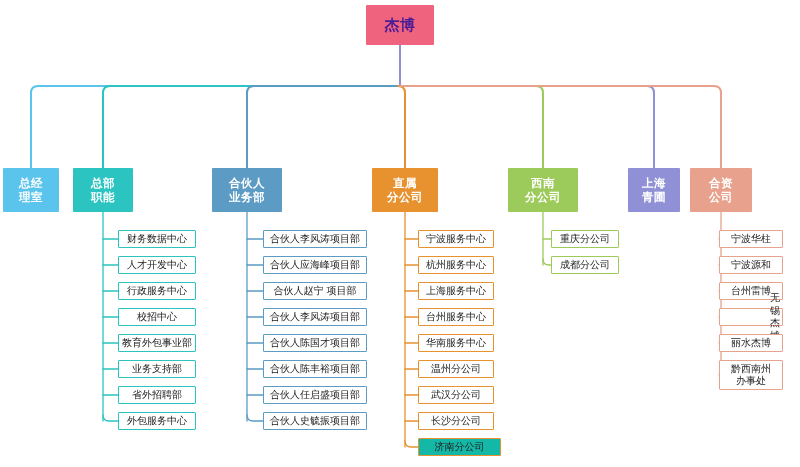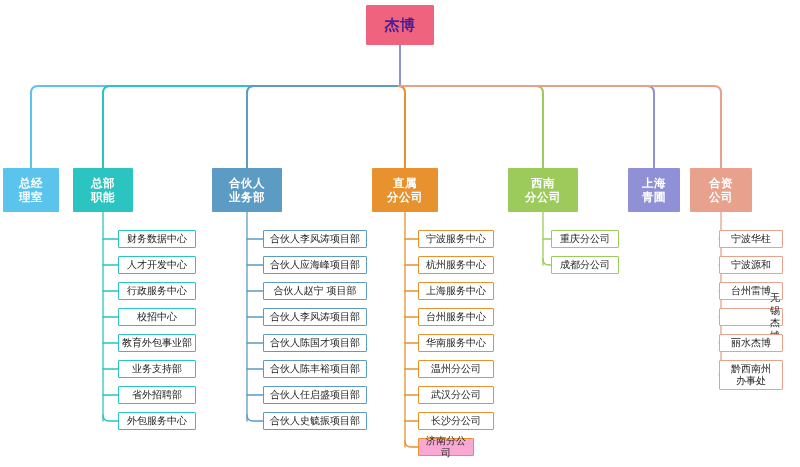--- a/index.html
+++ b/index.html
@@ -219,21 +219,21 @@
       </div>
       <div class="node node-leaf" style="left: 418px; top: 360px; width: 76px; height: 18px; background: rgb(255, 255, 255); border-color: rgb(232, 145, 47);">
         <span class="lbl">温州分公司</span>
       </div>
       <div class="node node-leaf" style="left: 418px; top: 386px; width: 76px; height: 18px; background: rgb(255, 255, 255); border-color: rgb(232, 145, 47);">
         <span class="lbl">武汉分公司</span>
       </div>
       <div class="node node-leaf" style="left: 418px; top: 412px; width: 76px; height: 18px; background: rgb(255, 255, 255); border-color: rgb(232, 145, 47);">
         <span class="lbl">长沙分公司</span>
       </div>
-      <div class="node node-leaf" style="left: 418px; top: 438px; width: 56px; height: 18px; background: #f9a8d4; border-color: rgb(232, 145, 47);">
+      <div class="node node-leaf" style="left: 418px; top: 438px; width: 83px; height: 18px; background: #14b8a6; border-color: rgb(232, 145, 47);">
         <span class="lbl">济南分公司</span>
       </div>
       <div class="node node-leaf" style="left: 551px; top: 230px; width: 68px; height: 18px; background: rgb(255, 255, 255); border-color: rgb(156, 203, 91);">
         <span class="lbl">重庆分公司</span>
       </div>
       <div class="node node-leaf" style="left: 551px; top: 256px; width: 68px; height: 18px; background: rgb(255, 255, 255); border-color: rgb(156, 203, 91);">
         <span class="lbl">成都分公司</span>
       </div>
       <div class="node node-leaf" style="left: 719px; top: 230px; width: 64px; height: 18px; background: rgb(255, 255, 255); border-color: rgb(232, 161, 140);">
         <span class="lbl">宁波华柱</span>

